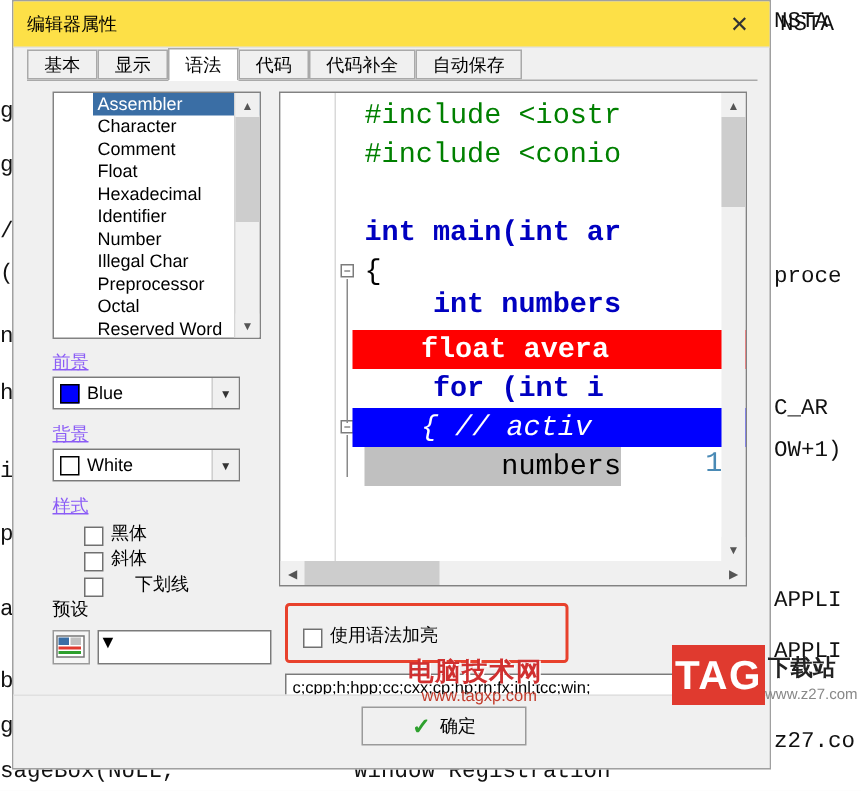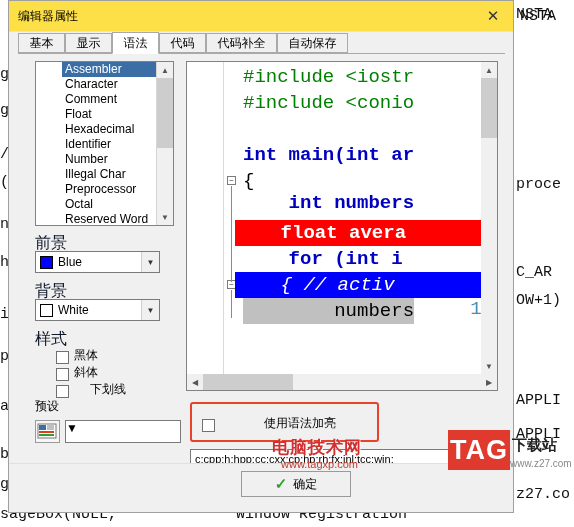--- a/index.html
+++ b/index.html
@@ -168,22 +168,23 @@
     width: 16px;
     height: 70px;
     background: #cdcdcd;
     cursor: pointer;
   }
   .sb-arrow.bottom { position: absolute; bottom: 0; left: 0; }
 
   
   .grp-label {
     position: absolute;
-    font-size: 16px;
-    color: #0f172a;
+    font-size: 12px;
+    color: #8b5cf6;
+    text-decoration: underline;
   }
   .combo {
     position: absolute;
     width: 125px;
     height: 22px;
     background: #ffffff;
     border: 1px solid #7a7a7a;
     box-sizing: border-box;
     cursor: pointer;
   }
@@ -331,21 +332,21 @@
     position: absolute;
     left: 172px;
     top: 349px;
     width: 189px;
     height: 40px;
     border: 2px solid #e8412c;
     border-radius: 3px;
     box-sizing: border-box;
     background: #f0f0f0;
   }
-  .redbox .cb-row { left: 10px; top: 11px; gap: 44px; }
+  .redbox .cb-row { left: 10px; top: 11px; }
 
   
   .preset-label { position: absolute; left: 17px; top: 345px; font-size: 12px; }
   .preset-icon {
     position: absolute;
     left: 17px;
     top: 367px;
     width: 25px;
     height: 23px;
     border: 1px solid #9a9a9a;

